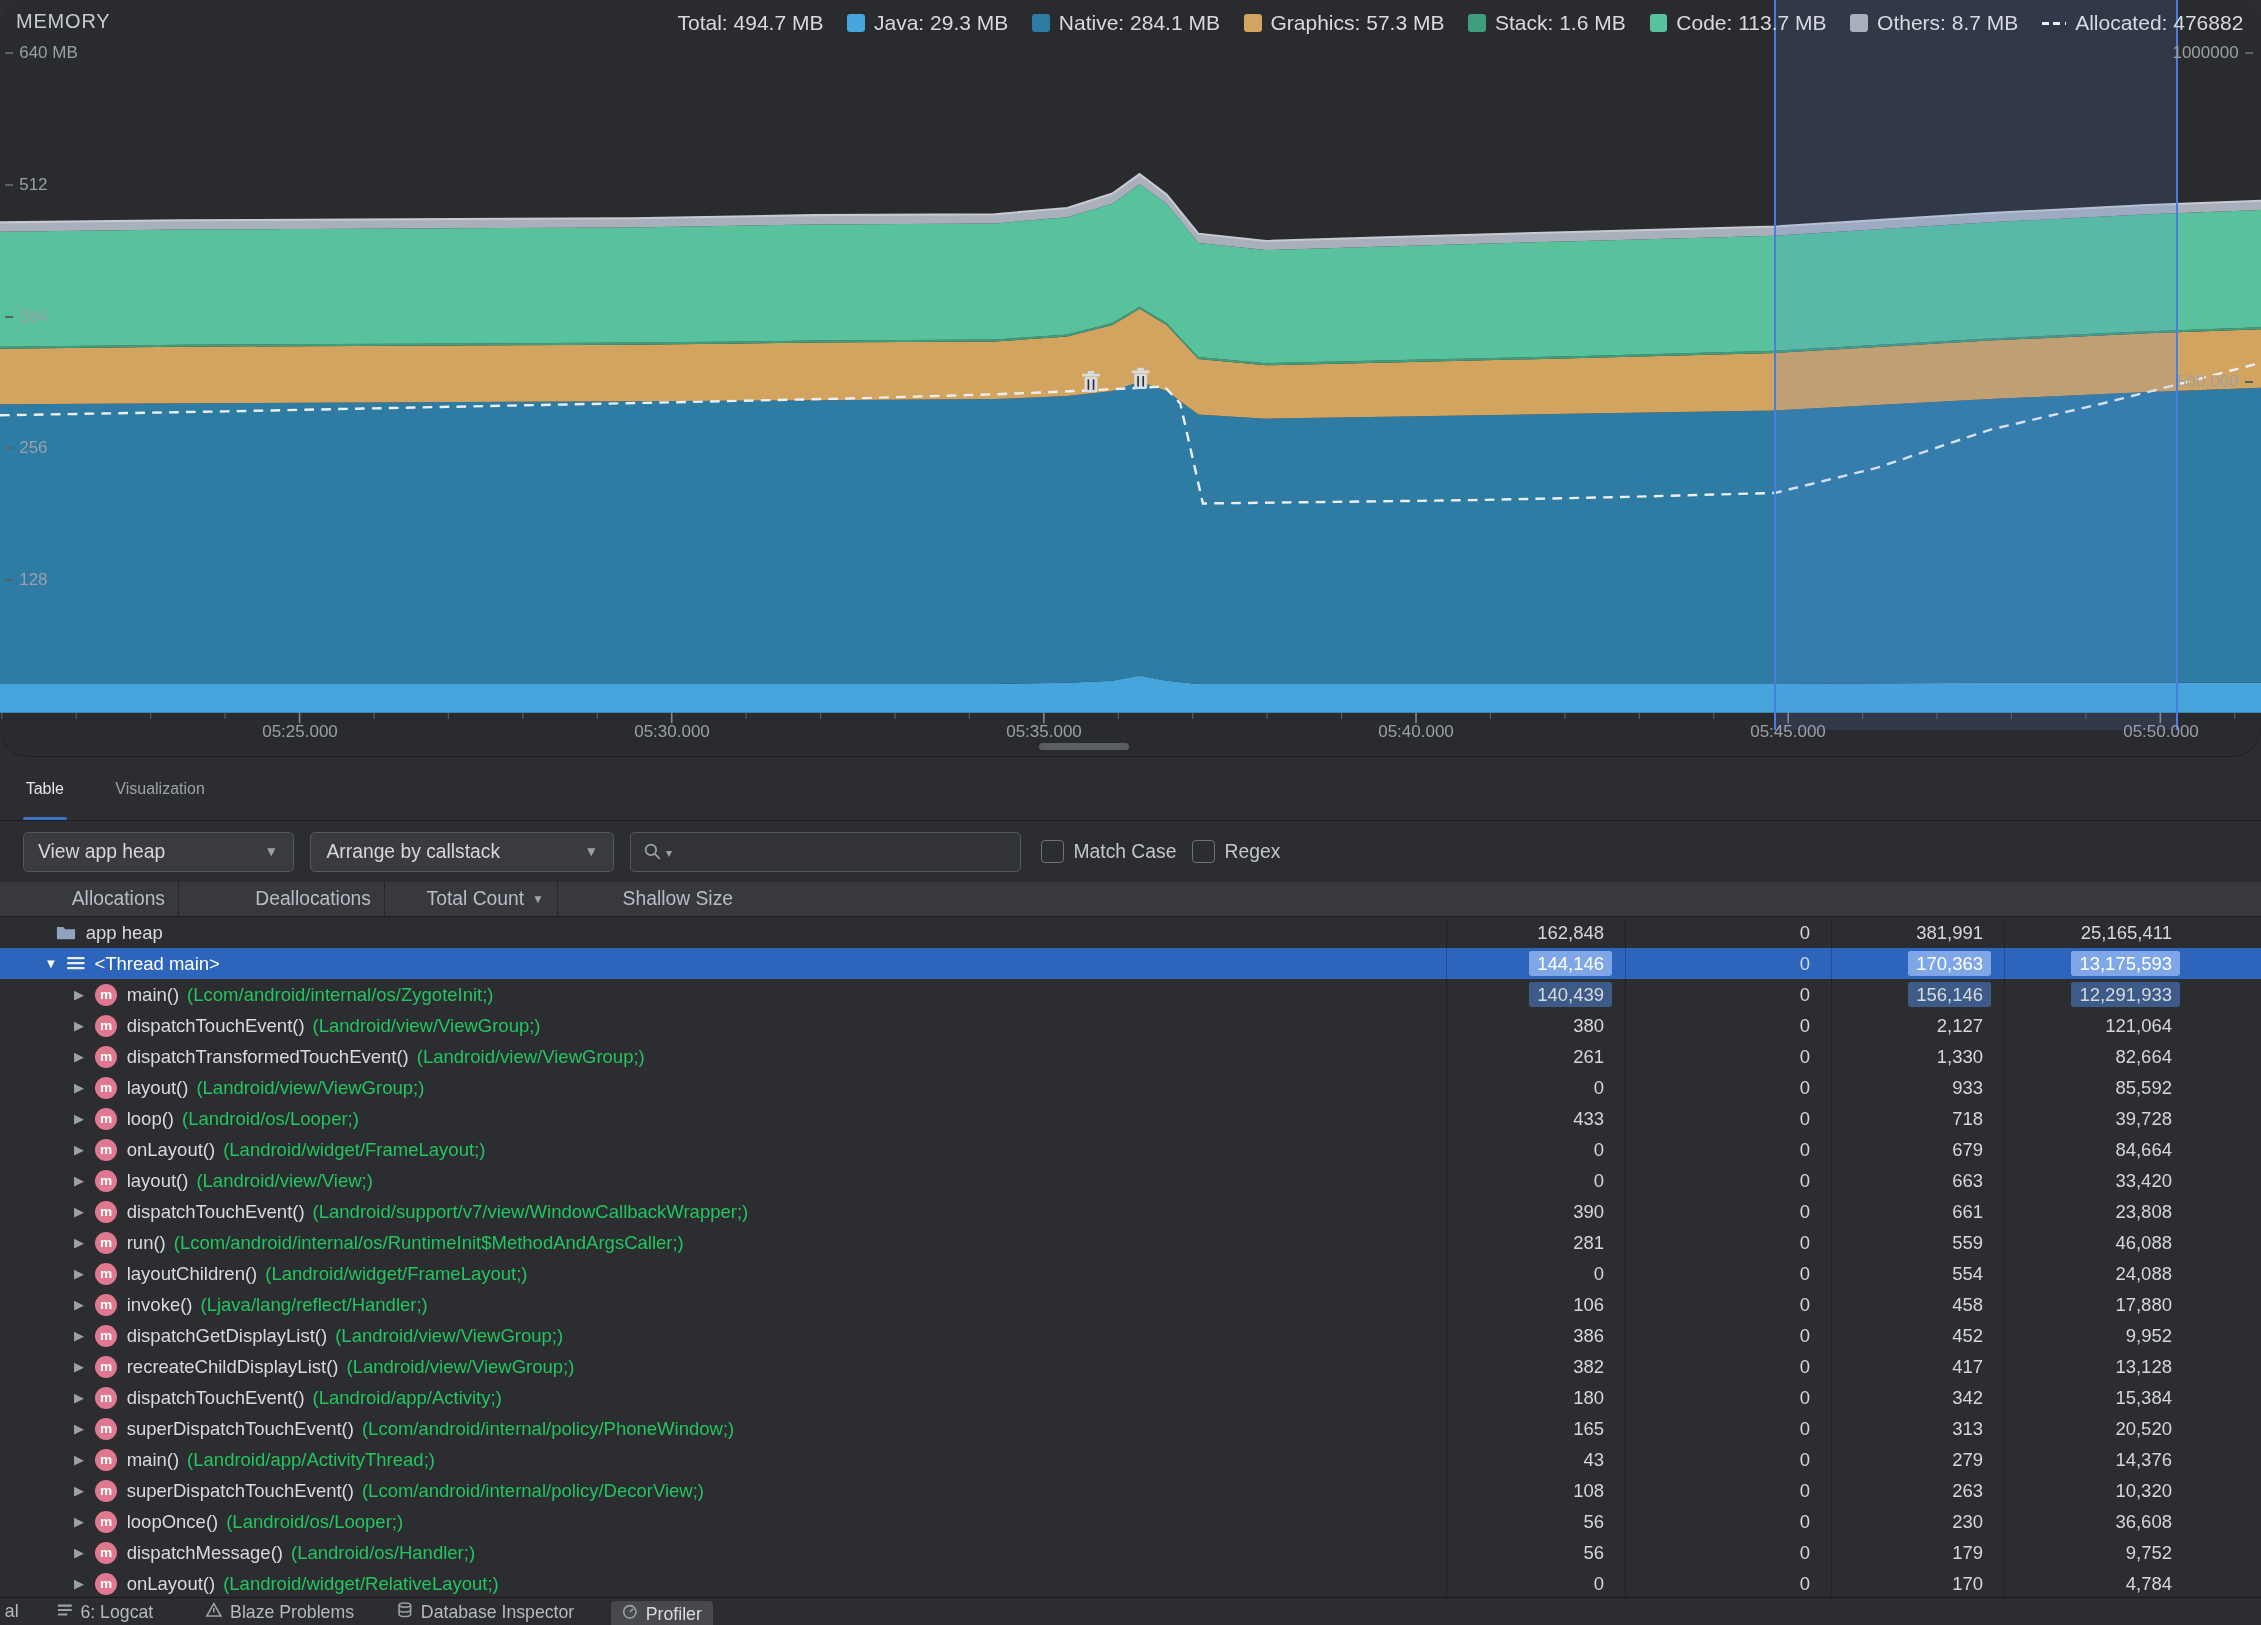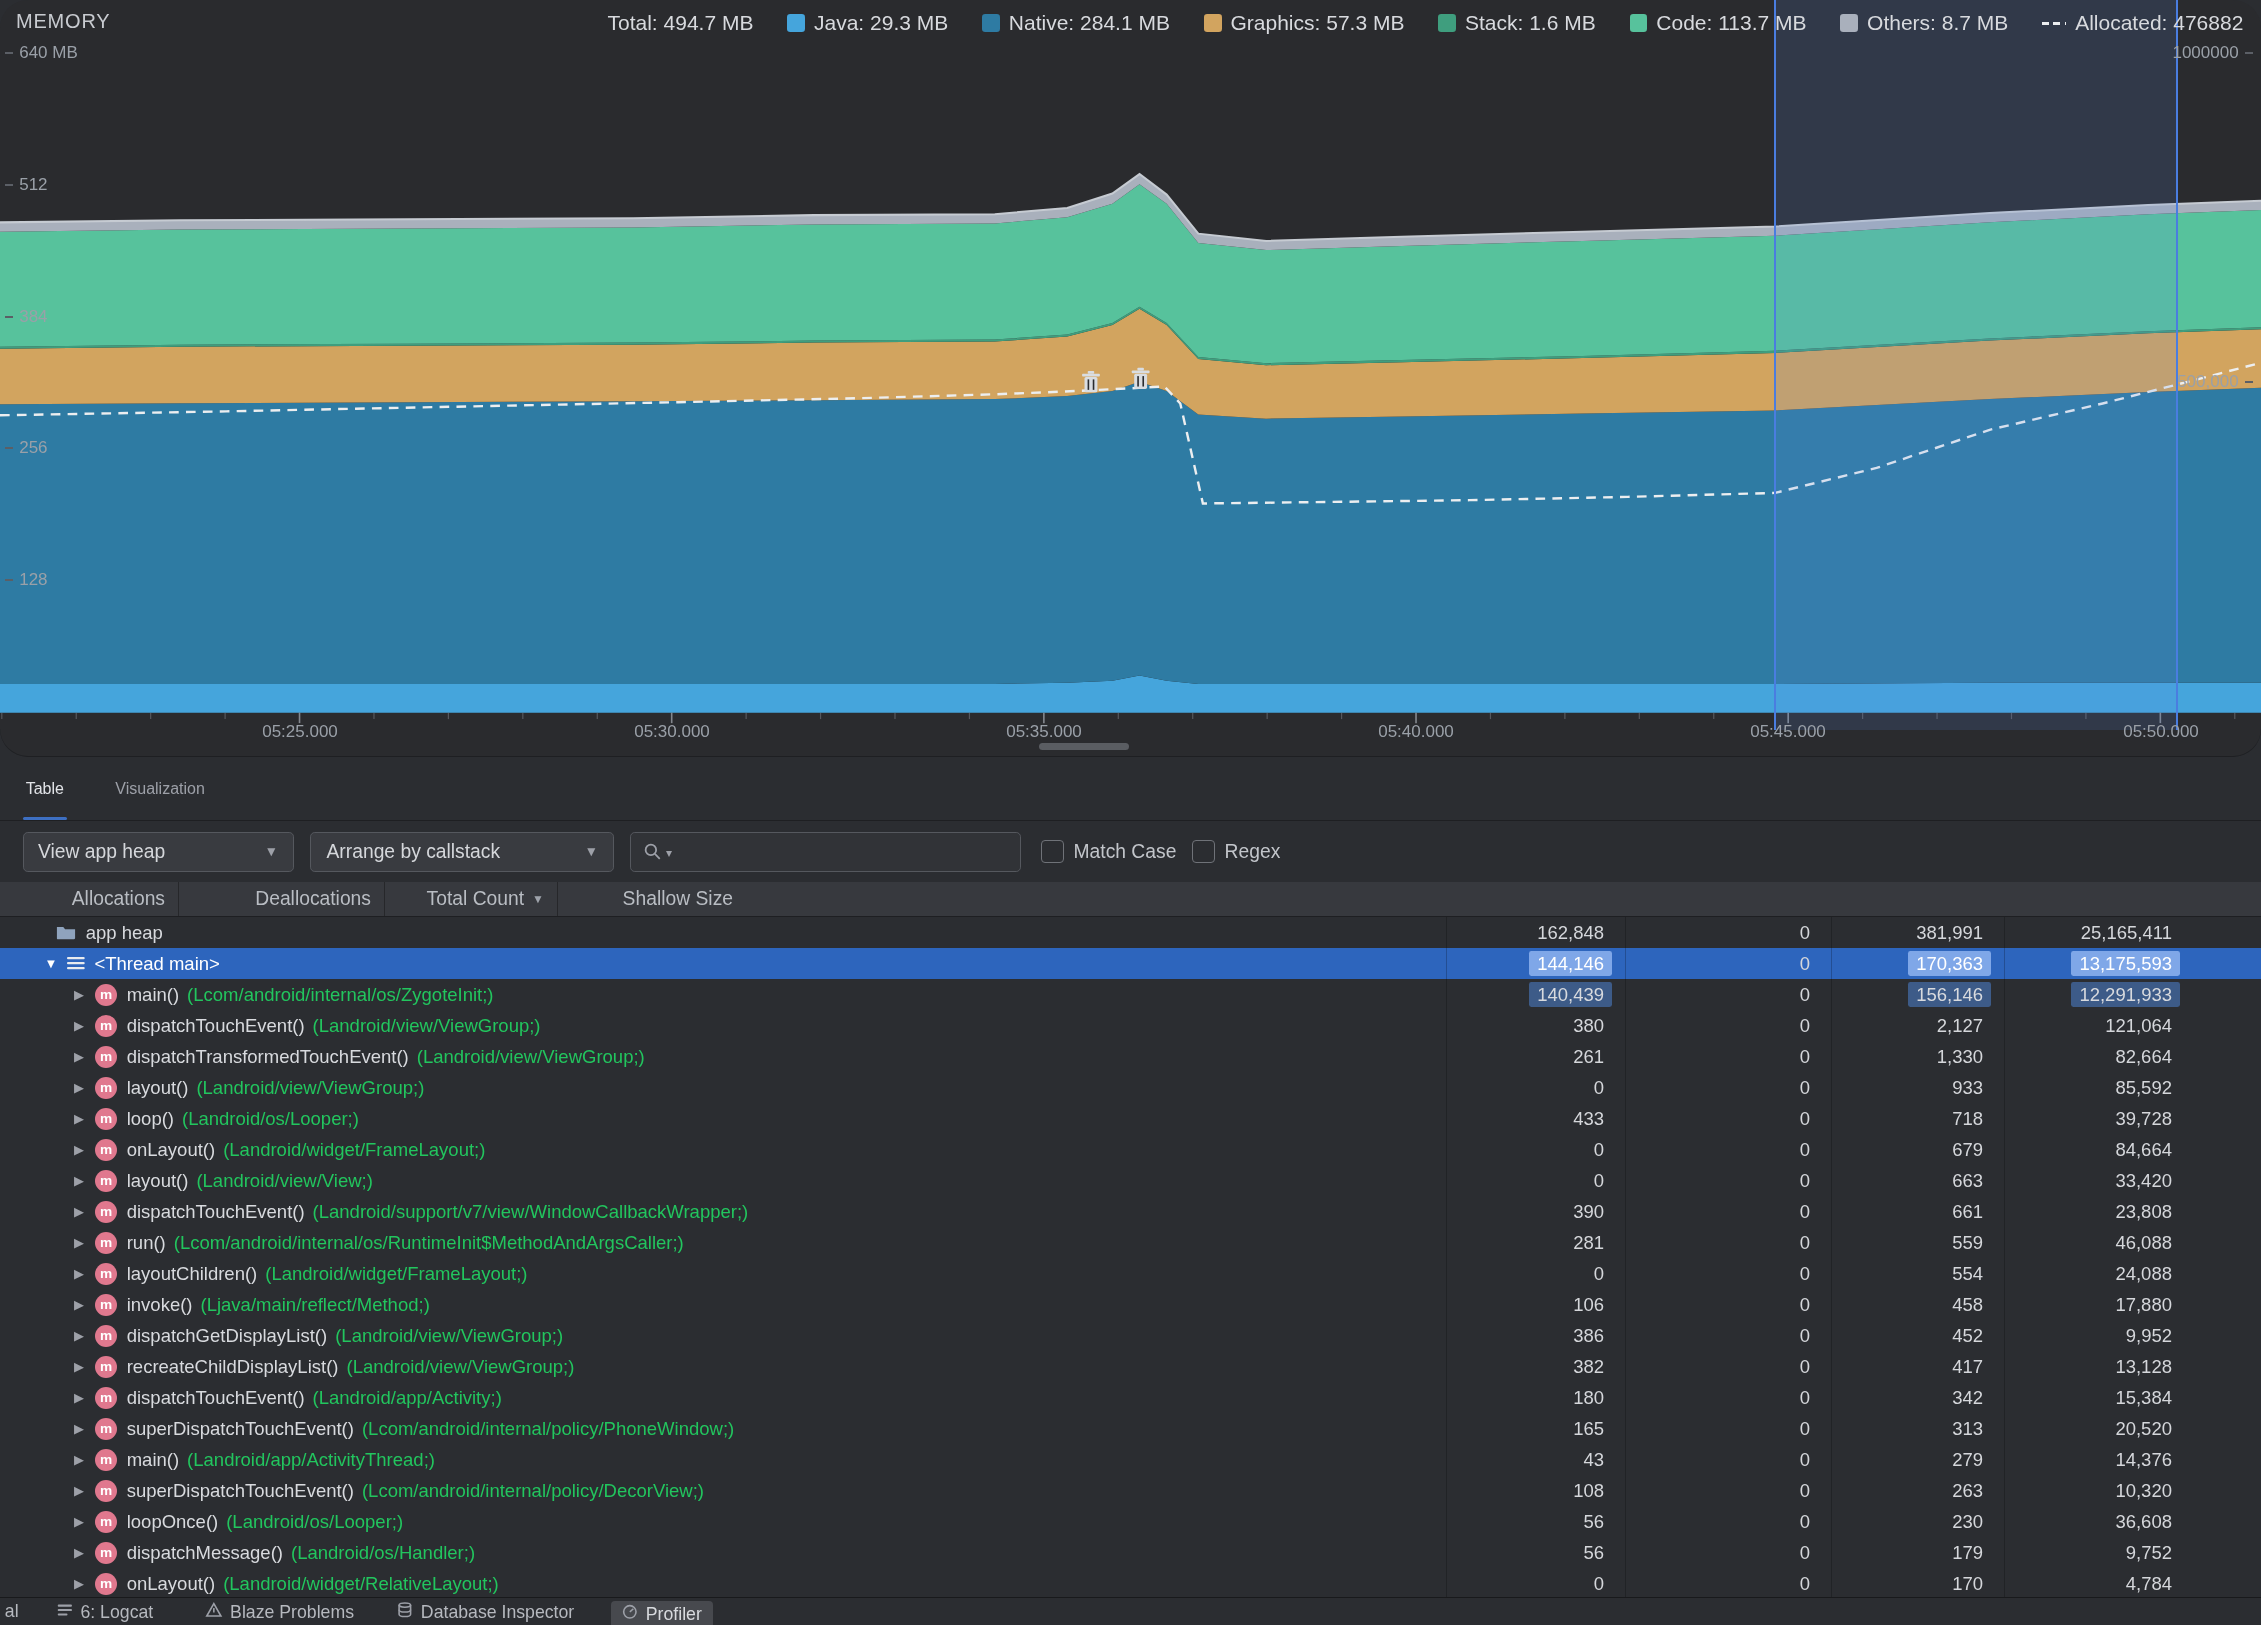--- a/index.html
+++ b/index.html
@@ -5,21 +5,21 @@
   * { box-sizing: border-box; margin: 0; padding: 0; }
   html,body { width:2261px; height:1625px; overflow:hidden; }
   body {
     background:#2b2d31; color:#d5d7db;
     font-family:"Liberation Sans", sans-serif;
   }
   
   .chart-area { position:relative; width:2261px; height:757px; background:#2a2b2e; border-bottom:0.8px solid #1e1f22;border-radius:28px; }
   #chart-svg { position:absolute; left:0; top:0; }
   .memory-label { position:absolute; left:16px; top:9.7px; font-size:20px; letter-spacing:0.8px; color:#c8cbd0; z-index:6; }
-  .legend { position:absolute; top:11.3px; right:17.7px; display:flex; gap:34px; align-items:center; font-size:21px; color:#d8dade; z-index:6; white-space:nowrap; }
+  .legend { position:absolute; top:11.3px; right:17.7px; display:flex; gap:24px; align-items:center; font-size:21px; color:#d8dade; z-index:6; white-space:nowrap; }
   .legend-item { display:inline-flex; align-items:center; }
   .legend .sw { width:17.7px; height:17.7px; border-radius:3.2px; display:inline-block; margin-right:8.9px; }
   .legend .dash-sw { width:24px; height:3.2px; margin-right:8.9px; background:repeating-linear-gradient(90deg,#eceef0 0 7.2px, transparent 7.2px 11.3px); }
   .y-label, .r-label { position:absolute; display:flex; align-items:center; gap:6.4px; font-size:17px; color:#9aa0a8; z-index:5; }
   .y-label { left:4.8px; }
   .r-label { right:8px; }
   .axis-tick { width:8px; height:1.6px; background:#5b5f66; display:inline-block; }
   .x-label { position:absolute; top:722px; transform:translateX(-50%); font-size:17px; color:#9aa0a8; z-index:5; }
   .selection { position:absolute; top:0; height:730px; background:rgba(96,140,230,0.15); border-left:2.4px solid #4a7de0; border-right:2.4px solid #4a7de0; z-index:4; }
   .hscroll { position:absolute; left:1039px; top:743px; width:90px; height:7.2px; border-radius:4px; background:#5a5d62; z-index:5; }
@@ -500,21 +500,21 @@
         </div>
         <div class="cell num col-shallow">
           <span class="val">24,088</span>
         </div>
       </div>
       <div class="t-row">
         <div class="cell name" style="padding-left: 63px;">
           <span class="arrow">▶</span>
           <span class="row-icon method">m</span>
           <span class="fn">invoke()</span>
-          <span class="cls">(Ljava/main/reflect/Method;)</span>
+          <span class="cls">(Ljava/lang/reflect/Handler;)</span>
         </div>
         <div class="cell num col-alloc">
           <span class="val">106</span>
         </div>
         <div class="cell num col-dealloc">
           <span class="val">0</span>
         </div>
         <div class="cell num col-total">
           <span class="val">458</span>
         </div>

